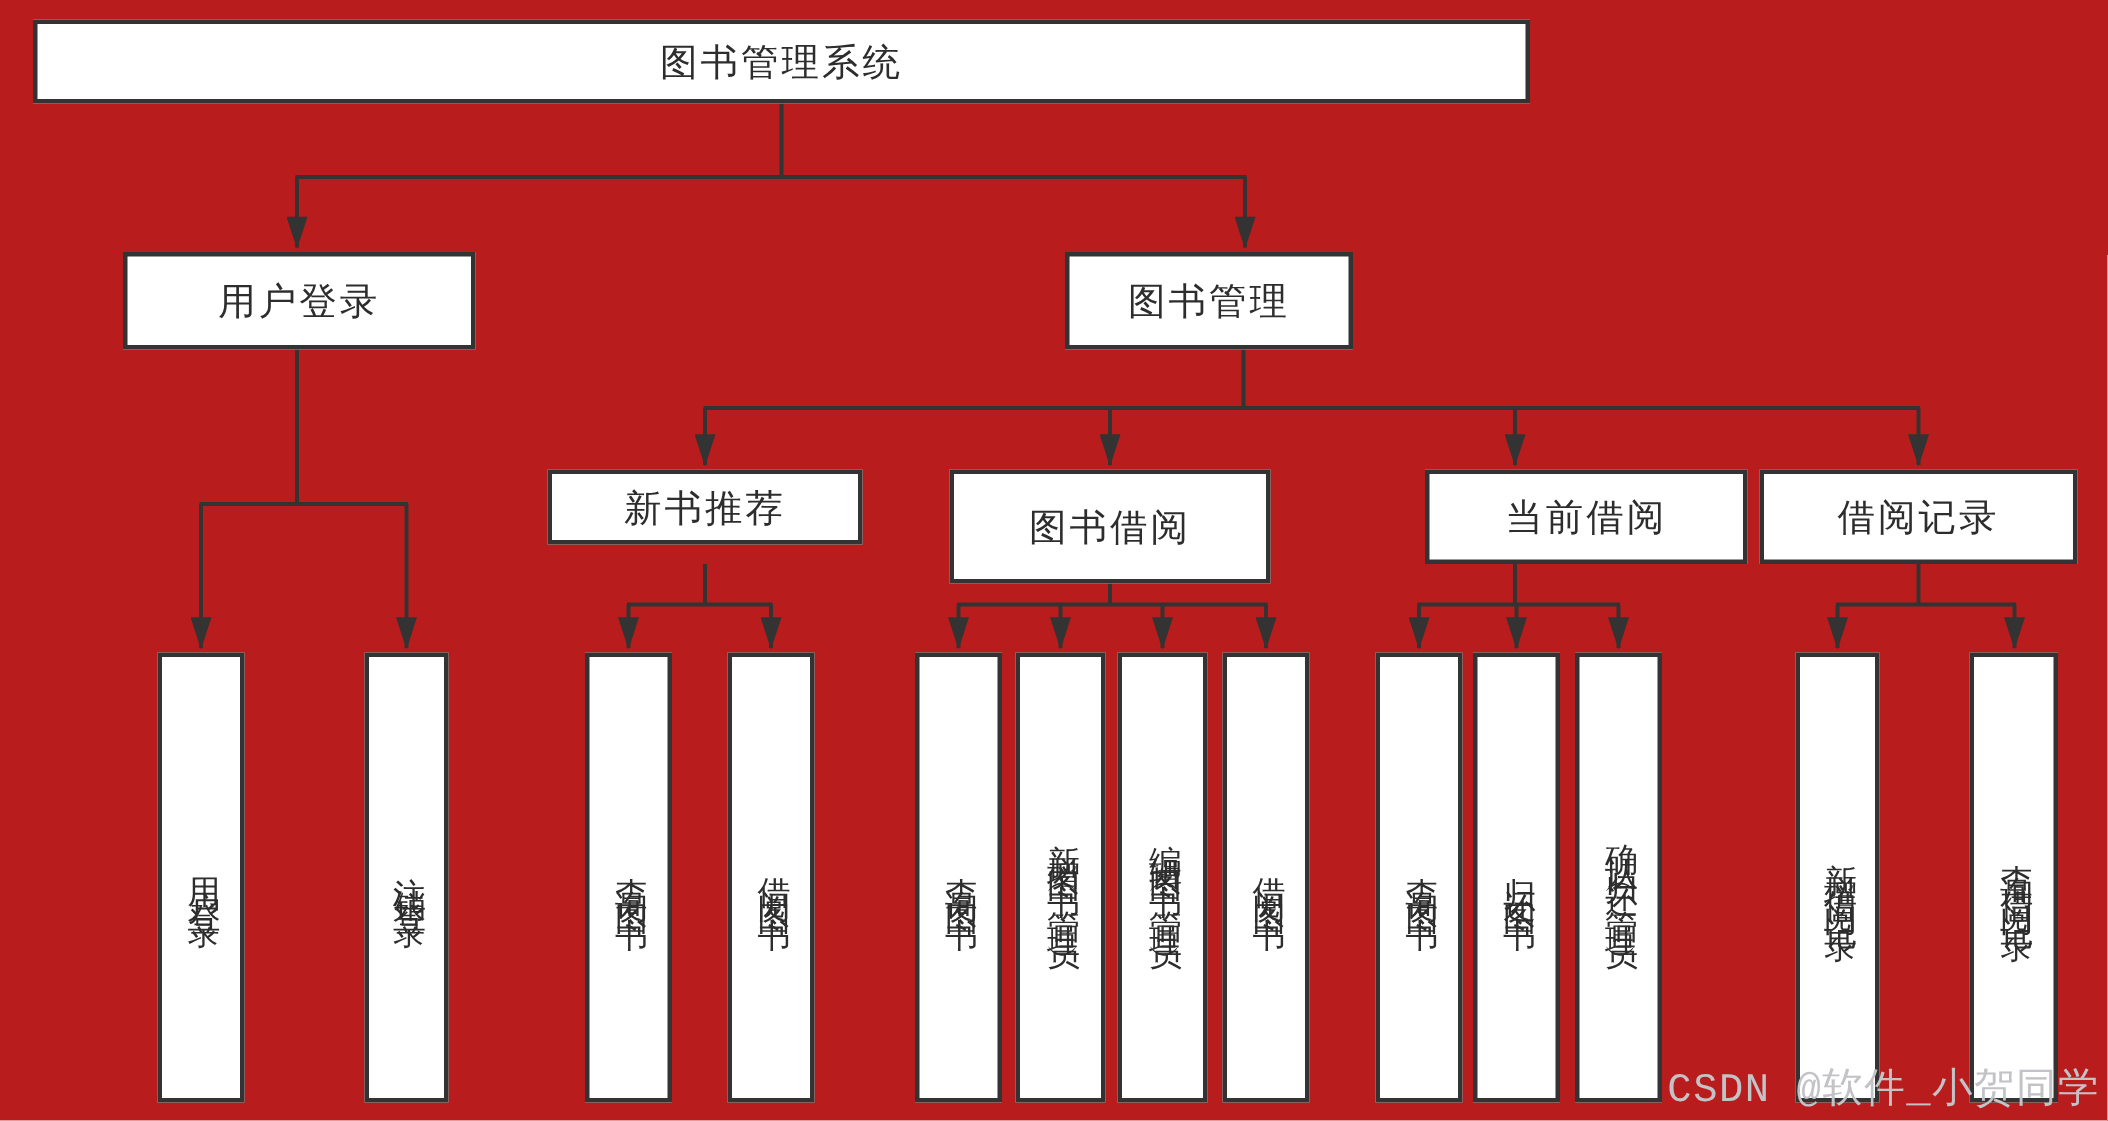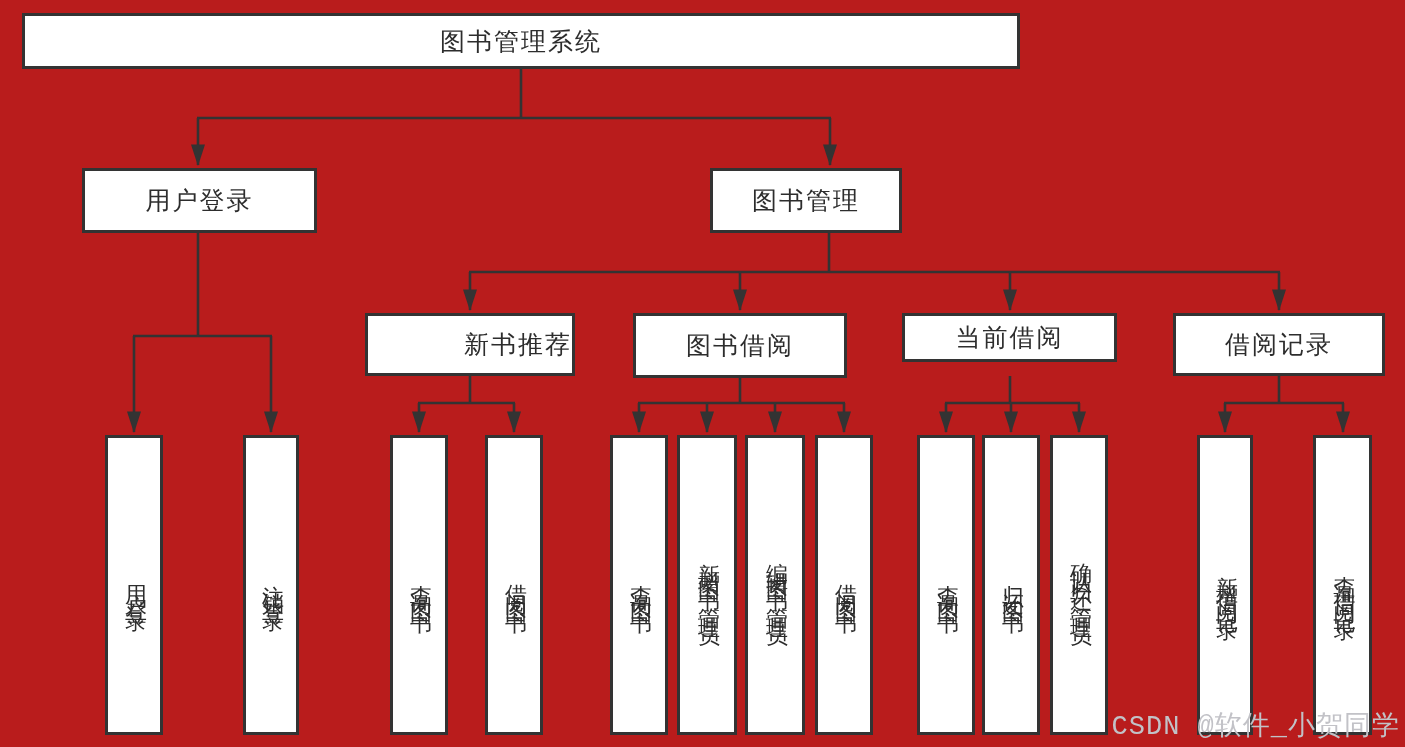--- a/index.html
+++ b/index.html
@@ -113,27 +113,27 @@
     <span>图书管理系统</span>
   </div>
 
   <div class="box hbox" style="left:82px; top:168px; width:235px; height:65px;">
     <span>用户登录</span>
   </div>
   <div class="box hbox" style="left:710px; top:168px; width:192px; height:65px;">
     <span>图书管理</span>
   </div>
 
-  <div class="box hbox" style="left:365px; top:313px; width:210px; height:63px;justify-content:flex-end;">
+  <div class="box hbox" style="left:365px; top:313px; width:210px; height:50px;">
     <span>新书推荐</span>
   </div>
-  <div class="box hbox" style="left:633px; top:313px; width:214px; height:65px;">
+  <div class="box hbox" style="left:633px; top:313px; width:214px; height:76px;">
     <span>图书借阅</span>
   </div>
-  <div class="box hbox" style="left:902px; top:313px; width:215px; height:49px;">
+  <div class="box hbox" style="left:950px; top:313px; width:215px; height:63px;">
     <span>当前借阅</span>
   </div>
   <div class="box hbox" style="left:1173px; top:313px; width:212px; height:63px;">
     <span>借阅记录</span>
   </div>
 
   <div class="box vbox" style="left:105px; top:435px; width:58px; height:300px;">
     <span>用户登录</span>
   </div>
   <div class="box vbox" style="left:243px; top:435px; width:56px; height:300px;">

